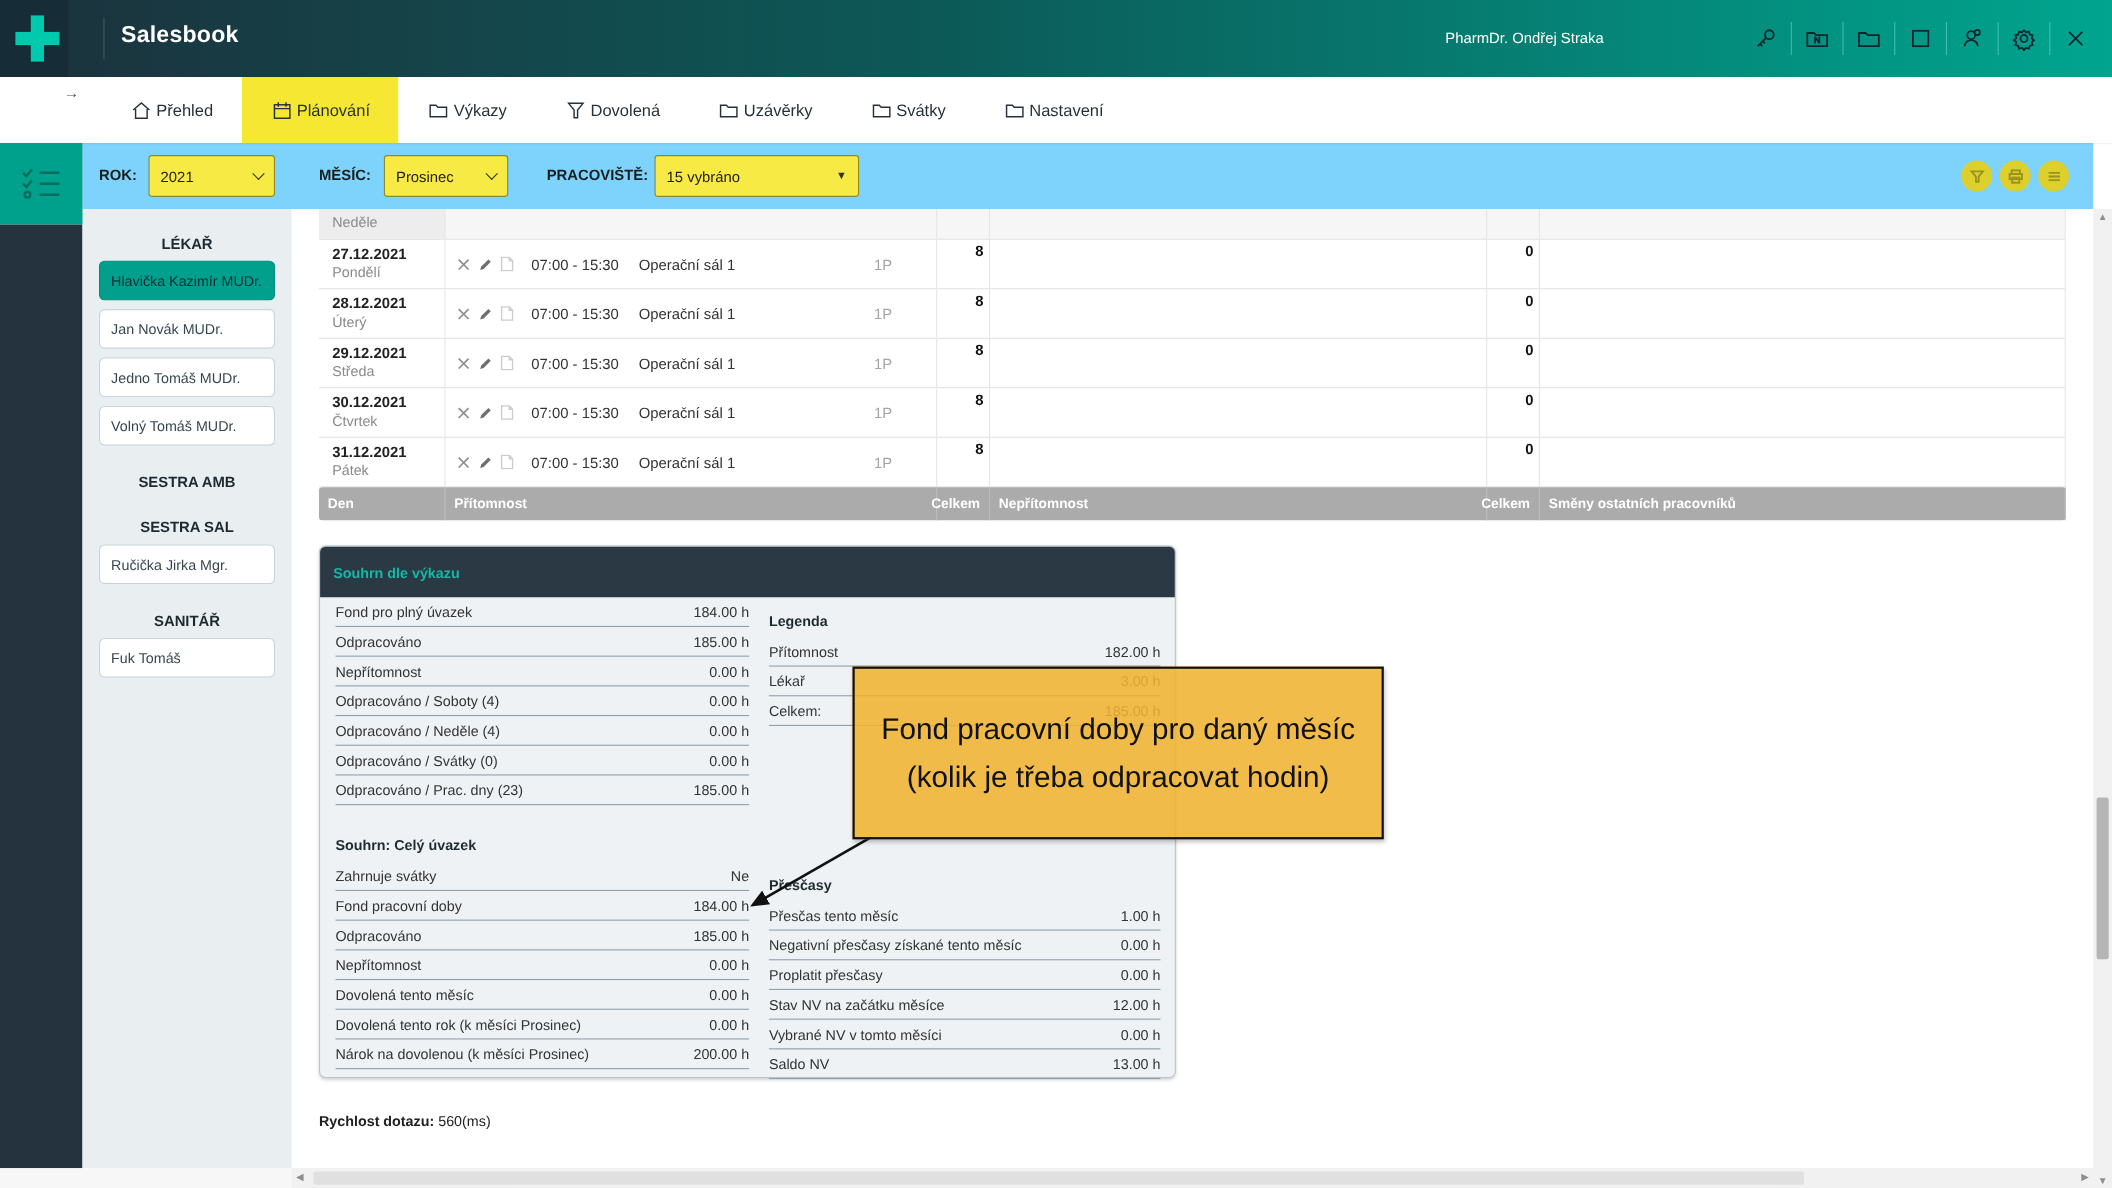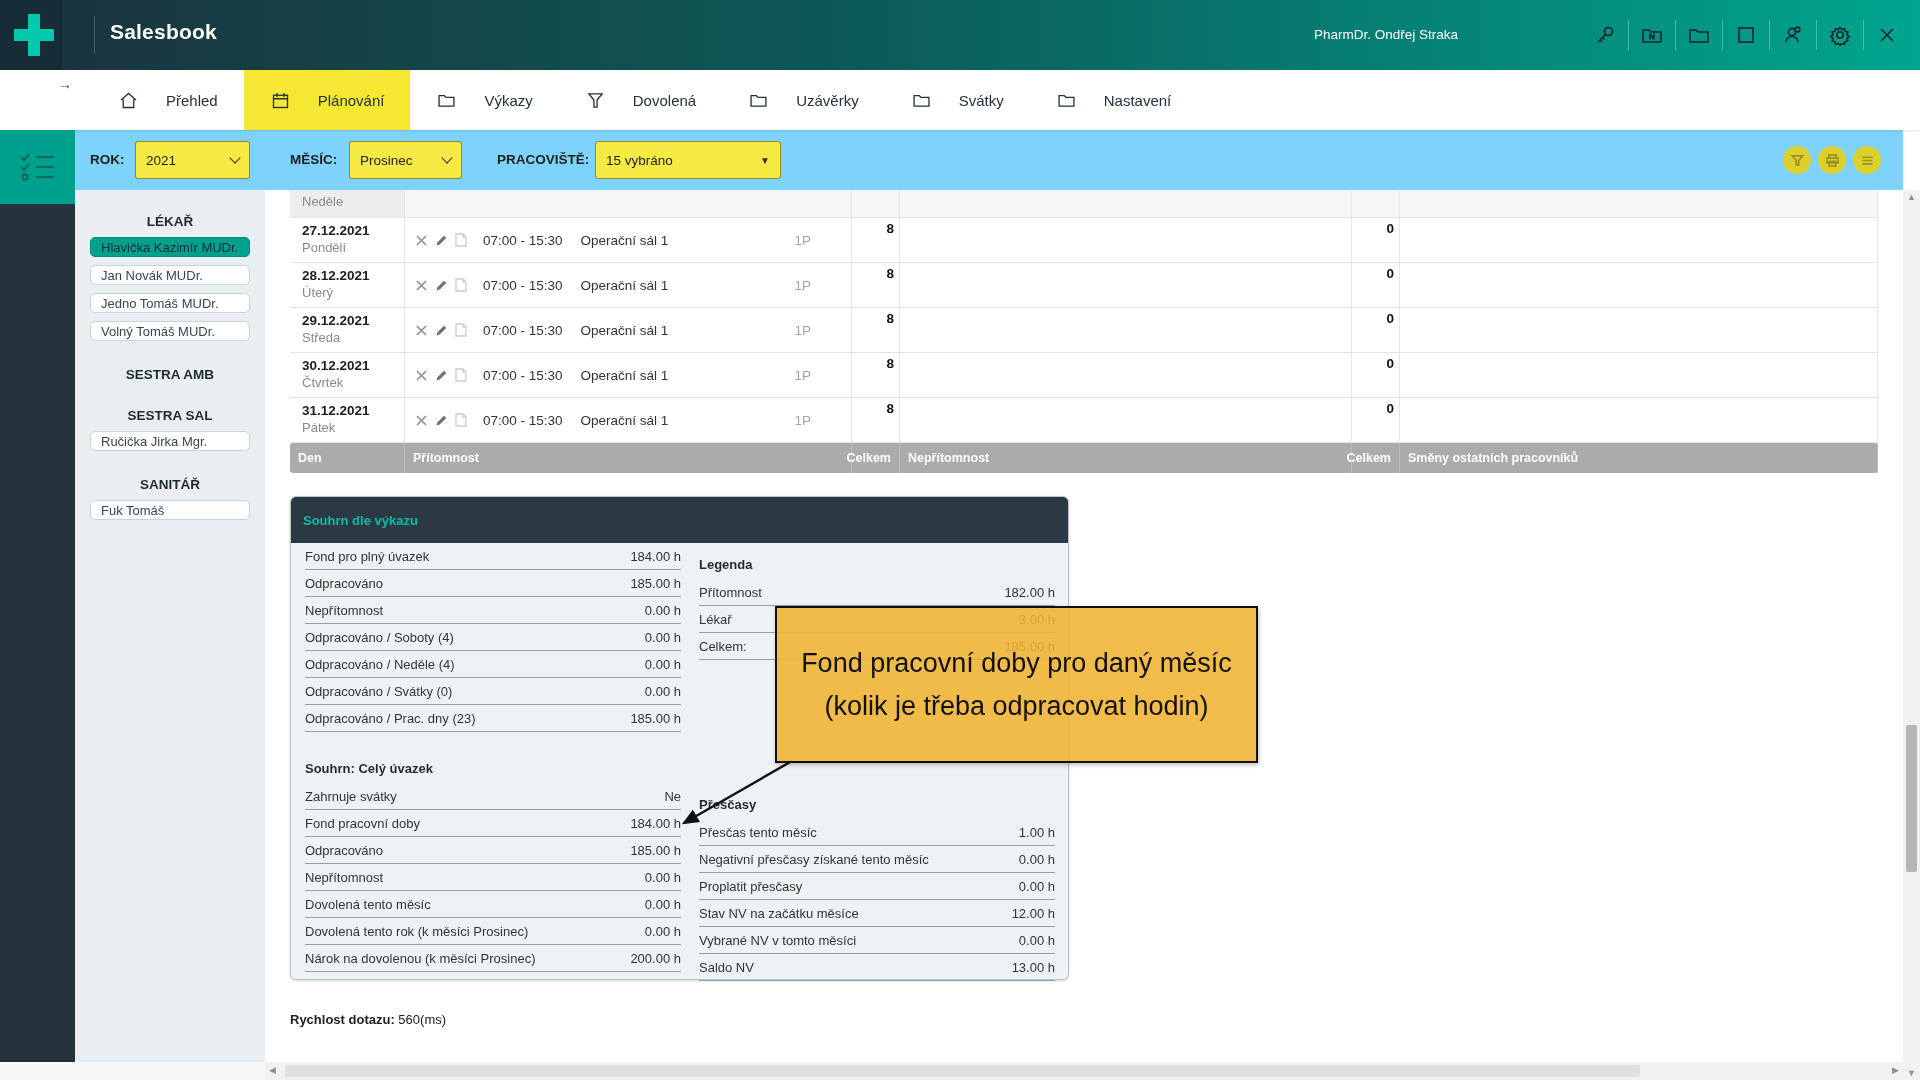--- a/index.html
+++ b/index.html
@@ -20,21 +20,21 @@
   .top-icons { position:absolute; right:10px; top:0; height:70px; display:flex; align-items:center; }
   .top-icon { width:46px; height:70px; display:flex; align-items:center; justify-content:center; color:#13262e; cursor:pointer; }
   .top-icon svg { width:24px; height:24px; stroke:#13262e; fill:none; stroke-width:1.6; }
   .ti-div { width:1px; height:30px; background:rgba(190,255,240,0.35); }
 
   
   .navbar { position:absolute; left:0; top:70px; width:1920px; height:60px; background:#ffffff;
     box-shadow:0 1px 2px rgba(0,0,0,0.12); display:flex; align-items:stretch; z-index:5; }
   .nav-collapse { position:absolute; left:58px; top:6px; font-size:14px; color:#4a4a4a; cursor:pointer; }
   .tabs { display:flex; margin-left:92px; height:100%; }
-  .tab { display:flex; align-items:center; gap:27px; padding:0 26px; font-size:15px; color:#25313a; cursor:pointer; }
+  .tab { display:flex; align-items:center; gap:3px; padding:0 26px; font-size:15px; color:#25313a; cursor:pointer; }
   .tab svg { width:21px; height:21px; stroke:#25313a; fill:none; stroke-width:1.5; }
   .tab.active { background:#f6e733; }
 
   
   .filterbar { position:absolute; left:75px; top:130px; width:1828px; height:60px; background:#7dd3fc; z-index:4; }
   .f-label { position:absolute; top:22px; font-size:13.5px; font-weight:bold; color:#1d1d1d; }
   .f-select { position:absolute; top:11px; height:38px; background:#f7ea45; border:1px solid rgba(60,60,20,0.55);
     border-radius:3px; display:flex; align-items:center; padding:0 10px; font-size:13.5px; color:#222; cursor:pointer; }
   .f-select .val { flex:1; }
   .chev { width:8px; height:8px; border-right:1.6px solid #333; border-bottom:1.6px solid #333; transform:rotate(45deg); margin-left:8px; margin-top:-4px; }
@@ -43,21 +43,21 @@
   .fb-circle { width:28px; height:28px; border-radius:50%; background:#ddd02c; display:flex; align-items:center; justify-content:center; cursor:pointer; }
   .fb-circle svg { width:15px; height:15px; stroke:#9b921e; fill:none; stroke-width:1.8; }
 
   
   .rail-teal { position:absolute; left:0; top:130px; width:75px; height:74px; background:#00a18c; display:flex; align-items:center; justify-content:center; z-index:5; }
   .rail-dark { position:absolute; left:0; top:204px; width:75px; height:858px; background:#24333e; }
 
   
   .sidebar { position:absolute; left:75px; top:190px; width:190px; height:872px; background:#e9eef1; }
   .sb-group-title { text-align:center; font-size:13.5px; font-weight:bold; color:#1f2a30; }
-  .person { width:160px; margin:8px auto 0 auto; height:20px; background:#ffffff; border:1px solid #c9d4d8;
+  .person { width:160px; margin:8px auto 0 auto; height:36px; background:#ffffff; border:1px solid #c9d4d8;
     border-radius:5px; display:flex; align-items:center; padding:0 10px; font-size:13px; color:#37474f; cursor:pointer; }
   .person.selected { background:#00a08c; border-color:#008d7b; color:#0d2e35; }
   .sb-sp1 { height:24px; } .sb-sp2 { height:26px; }
 
   
   .table-area { position:absolute; left:290px; top:190px; width:1588px; }
   .grid-row { display:grid; grid-template-columns:115px 447px 48px 452px 48px 478px; }
   .srow { height:45px; border-bottom:1px solid #e3e3e3; }
   .cell { border-right:1px solid #e6e6e6; height:100%; }
   .cell:last-child { border-right:1px solid #e6e6e6; }

